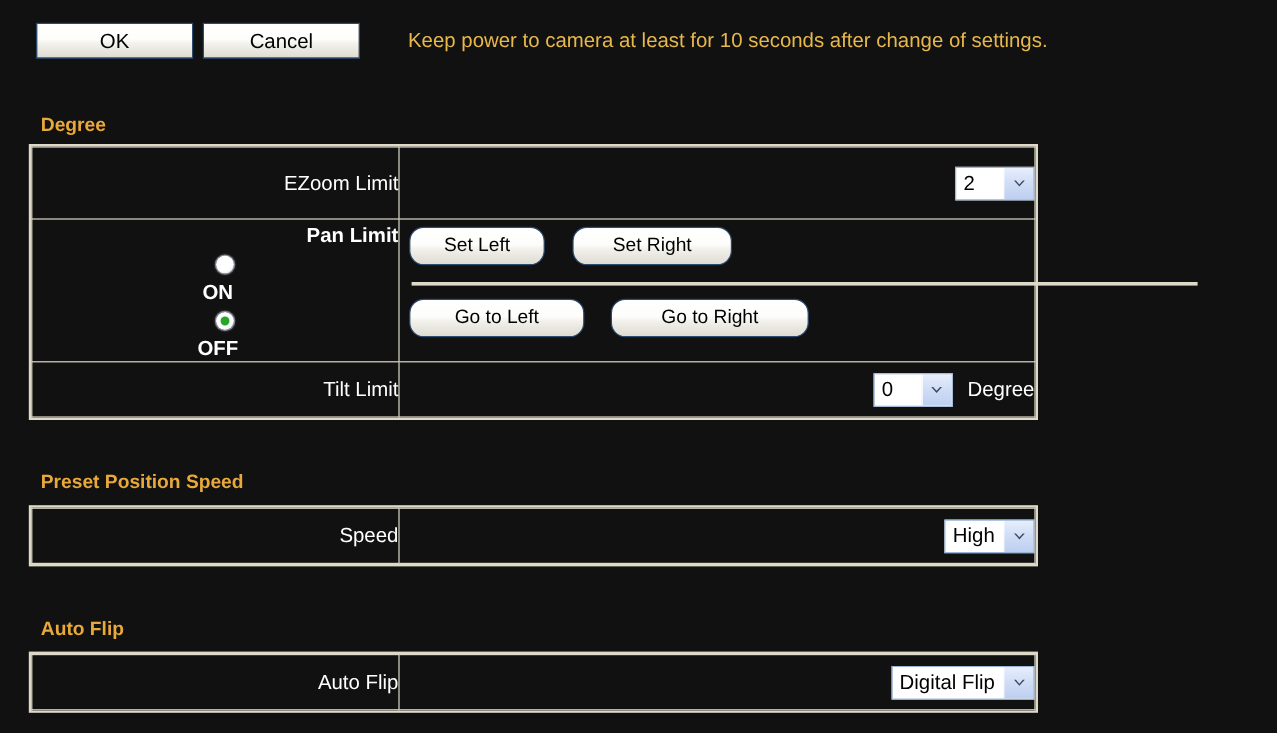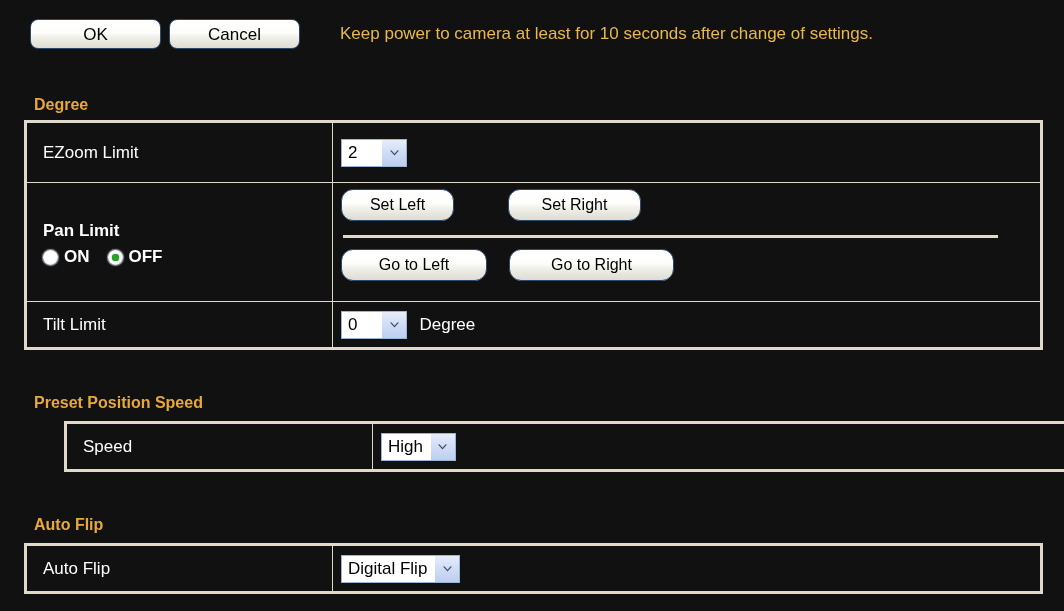--- a/index.html
+++ b/index.html
@@ -28,21 +28,21 @@
     position: absolute;
     left: 0;
     top: 0;
     width: 1064px;
     height: 70px;
   }
   .xp-btn {
     position: absolute;
     box-sizing: border-box;
     border: 1px solid #2c4a6e;
-    border-radius: 8px;
+    border-radius: 0;
     background: linear-gradient(to bottom, #ffffff 0%, #fdfdfb 45%, #f1f0ea 60%, #dedcd2 100%);
     color: #000000;
     font-family: "Liberation Sans", sans-serif;
     font-size: 17px;
     text-align: center;
     box-shadow: 0 1px 0 rgba(255,255,255,0.35) inset;
     cursor: default;
     padding: 0;
     line-height: 1;
     display: flex;
@@ -72,28 +72,29 @@
     white-space: nowrap;
   }
   #title-limit  { top: 96px; }
   #title-preset { top: 394px; }
   #title-autoflip { top: 516px; }
 
   
   .tbl {
     position: absolute;
     left: 24px;
-    width: 1019px;
+    width: 841px;
     box-sizing: border-box;
     border: 2px solid #ded9c9;
     border-collapse: collapse;
     background: #111111;
+    text-align: right;
   }
   #tbl-limit    { top: 120px; }
-  #tbl-preset   { top: 421px; margin-left: 40px; }
+  #tbl-preset   { top: 421px; }
   #tbl-autoflip { top: 543px; }
 
   .tbl table {
     width: 100%;
     border-collapse: collapse;
     table-layout: fixed;
   }
   .tbl td {
     border: 1px solid #ded9c9;
     padding: 0;
@@ -114,20 +115,21 @@
   .row-h-46 { height: 46px; }
 
   .cell-label-text { font-size: 17px; color: #ffffff; }
 
   
   .radio-row {
     display: flex;
     align-items: center;
     margin-top: 6px;
     gap: 6px;
+    flex-direction: column;
   }
   .radio {
     position: relative;
     width: 15px;
     height: 15px;
     border-radius: 50%;
     background: radial-gradient(circle at 38% 32%, #ffffff 0%, #ffffff 58%, #e4e4e4 82%, #b9bcc4 100%);
     box-shadow: 0 0 0 1px #7b8394, 0 0 2px 1px rgba(255,255,255,0.25);
     flex: 0 0 auto;
     display: inline-block;
@@ -221,21 +223,21 @@
     background: linear-gradient(to bottom, #ffffff 0%, #fdfdfb 45%, #f1f0ea 60%, #dedcd2 100%);
     color: #000000;
     font-size: 16px;
     display: flex;
     align-items: center;
     justify-content: center;
     cursor: default;
     height: 32px;
   }
   #set-left-button   { left: 0px;   width: 113px; }
-  #set-right-button  { left: 136px; width: 133px; margin-left: 31px; }
+  #set-right-button  { left: 136px; width: 133px; }
   #go-left-button    { left: 0px;   width: 146px; }
   #go-right-button   { left: 168px; width: 165px; }
 </style>
 </head>
 <body>
 
 <div class="page">
 
   <div class="topbar">
     <div class="xp-btn" id="ok-button">

